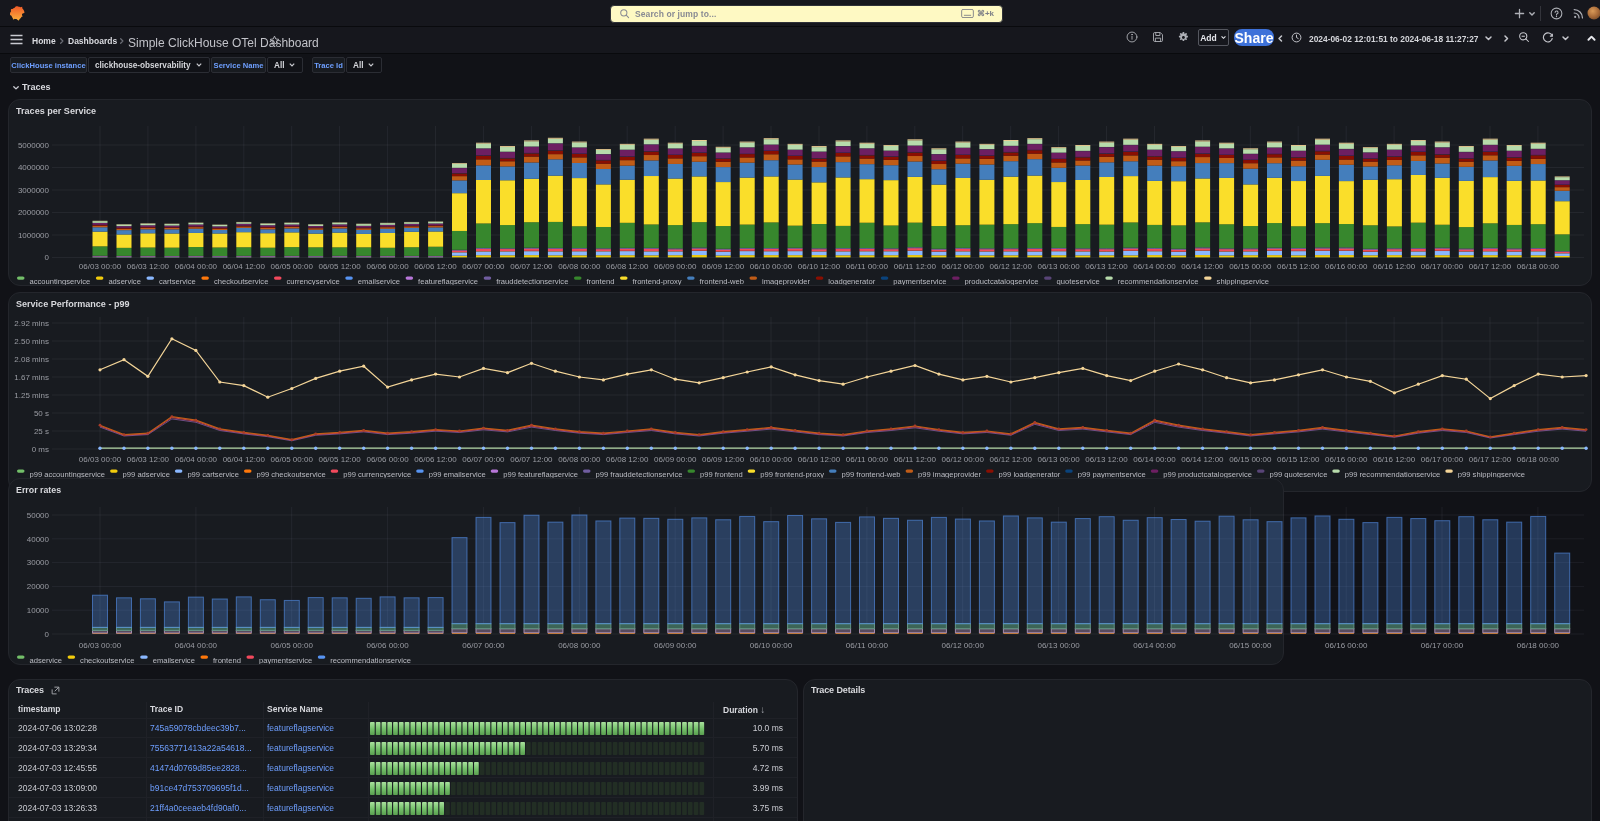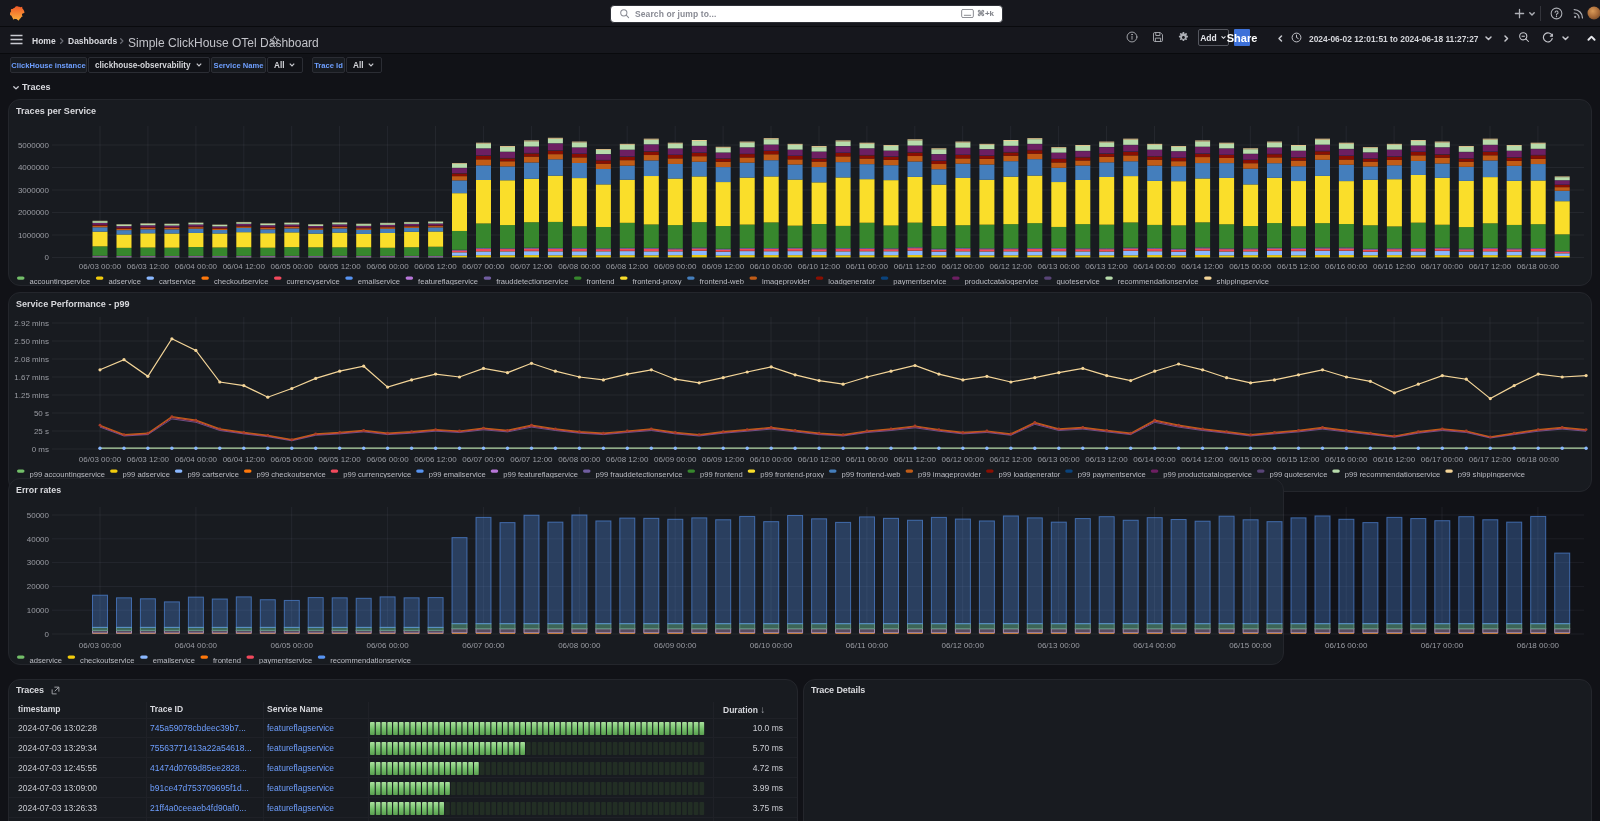--- a/index.html
+++ b/index.html
@@ -1,19 +1,19 @@
 <!DOCTYPE html>
 <html><head><meta charset="utf-8"><style>
 *{margin:0;padding:0;box-sizing:border-box}
 html,body{width:1600px;height:821px;overflow:hidden}
 body{background:#111217;font-family:"Liberation Sans",sans-serif;position:relative}
 .abs{position:absolute}
 .bar1{left:0;top:0;width:1600px;height:27px;background:#16171d;border-bottom:1px solid #090a0d}
 .bar2{left:0;top:27px;width:1600px;height:27px;background:#16171d;border-bottom:1px solid #090a0d}
-.search{left:610px;top:4.5px;width:393px;height:18px;background:#ffffff;border:1px solid #2f3138;border-radius:4px;display:flex;align-items:center;color:#888a93;font-size:8.5px;font-weight:bold}
+.search{left:610px;top:4.5px;width:393px;height:18px;background:#fef9c3;border:1px solid #2f3138;border-radius:4px;display:flex;align-items:center;color:#888a93;font-size:8.5px;font-weight:bold}
 .search .ph{margin-left:5px;letter-spacing:.1px}
 .search .kbd{position:absolute;right:8px;color:#7e8087;font-size:8px;font-weight:bold;display:flex;align-items:center;gap:3px}
 .crumb{font-size:8.5px;font-weight:bold;color:#d9dadf}
 .crumb3{font-size:12px;color:#c2c3c9;font-weight:normal}
 .chip{position:absolute;top:57px;height:16px;border:1px solid #2b2d34;border-radius:2px;background:#181b20;
  color:#6e9fff;font-size:7.6px;font-weight:bold;display:flex;align-items:center;padding:0 7px;white-space:nowrap}
 .vbox{position:absolute;top:57px;height:16px;border:1px solid #2b2d34;border-radius:2px;background:#111217;
  color:#d5d6db;font-size:8.2px;font-weight:bold;display:flex;align-items:center;padding:4px 6px;gap:4px;white-space:nowrap}
 .panel{position:absolute;background:#181b20;border:1px solid #24262c;border-radius:12px}
 .ptitle{position:absolute;left:7px;top:5px;font-size:9px;font-weight:bold;color:#d8d9dd;letter-spacing:-0.1px}
@@ -94,21 +94,21 @@
 <svg class="abs icon" style="left:1152px;top:31px" width="12" height="12" viewBox="0 0 16 16">
     <path d="M2 3.5 a1.5 1.5 0 0 1 1.5-1.5 H11 l3 3 V12.5 a1.5 1.5 0 0 1-1.5 1.5 H3.5 A1.5 1.5 0 0 1 2 12.5 Z"></path>
     <path d="M5 2.5 V6 H10.5 V2.5 M4.5 14 V9.5 H11.5 V14"></path>
   </svg>
 <svg class="abs" style="left:1177px;top:31px" width="12" height="12" viewBox="0 0 17 17">
     <path fill="#aeb0b6" fill-rule="evenodd" d="M15 6.8h-1.3c-.1-.4-.3-.8-.5-1.2l.9-.9c.2-.2.2-.5 0-.7l-1-1c-.2-.2-.5-.2-.7 0l-.9.9c-.4-.2-.8-.4-1.2-.5V2c0-.3-.2-.5-.5-.5H8.4c-.3 0-.5.2-.5.5v1.3c-.4.1-.8.3-1.2.5l-.9-.9c-.2-.2-.5-.2-.7 0l-1 1c-.2.2-.2.5 0 .7l.9.9c-.2.4-.4.8-.5 1.2H3.2c-.3 0-.5.2-.5.5v1.4c0 .3.2.5.5.5h1.3c.1.4.3.8.5 1.2l-.9.9c-.2.2-.2.5 0 .7l1 1c.2.2.5.2.7 0l.9-.9c.4.2.8.4 1.2.5v1.3c0 .3.2.5.5.5h1.4c.3 0 .5-.2.5-.5v-1.3c.4-.1.8-.3 1.2-.5l.9.9c.2.2.5.2.7 0l1-1c.2-.2.2-.5 0-.7l-.9-.9c.2-.4.4-.8.5-1.2H15c.3 0 .5-.2.5-.5V7.3c0-.3-.2-.5-.5-.5zM9.1 11.2c-1.2 0-2.1-.9-2.1-2.1S7.9 7 9.1 7s2.1.9 2.1 2.1-.9 2.1-2.1 2.1z"></path>
   </svg>
 <div class="abs" style="left:1198px;top:29px;width:31px;height:17px;border:1px solid #55575f;border-radius:2px;color:#e6e7ec;font-size:8.5px;font-weight:bold;display:flex;align-items:center;justify-content:center;gap:3px">Add<svg width="7" height="7" viewBox="0 0 9 9">
       <path d="M2 3 L4.5 5.5 L7 3" stroke="#e6e7ec" stroke-width="1.4" fill="none"></path>
     </svg></div>
-<div class="abs" style="left:1234px;top:29px;width:16px;height:17px;background:#3d71d9;border-radius:1px;color:#fff;font-size:11px;font-weight:bold;display:flex;align-items:center;justify-content:center">Share</div>
+<div class="abs" style="left:1234px;top:29px;width:40px;height:17px;background:#3d71d9;border-radius:8px;color:#fff;font-size:14px;font-weight:bold;display:flex;align-items:center;justify-content:center">Share</div>
 <svg class="abs" style="left:1276px;top:33.5px" width="9" height="9" viewBox="0 0 9 9">
     <path d="M5.5 2 L3 4.5 L5.5 7" stroke="#c6c7cd" stroke-width="1.5" fill="none" stroke-linecap="round" stroke-linejoin="round"></path>
   </svg>
 <svg class="abs" style="left:1291px;top:31.5px" width="11" height="11" viewBox="0 0 16 16">
     <circle cx="8" cy="8" r="6.4" stroke="#c6c7cd" stroke-width="1.4" fill="none"></circle>
     <path d="M8 4.5 V8 L10.5 9.5" stroke="#c6c7cd" stroke-width="1.4" fill="none" stroke-linecap="round"></path>
   </svg>
 <span class="abs" style="left:1309px;top:33.5px;font-size:8.4px;font-weight:bold;color:#d4d5da;letter-spacing:0px">2024-06-02 12:01:51 to 2024-06-18 11:27:27</span>
 <svg class="abs" style="left:1484px;top:34px" width="9" height="9" viewBox="0 0 9 9">
     <path d="M2 3 L4.5 5.5 L7 3" stroke="#c6c7cd" stroke-width="1.5" fill="none" stroke-linecap="round" stroke-linejoin="round"></path>

